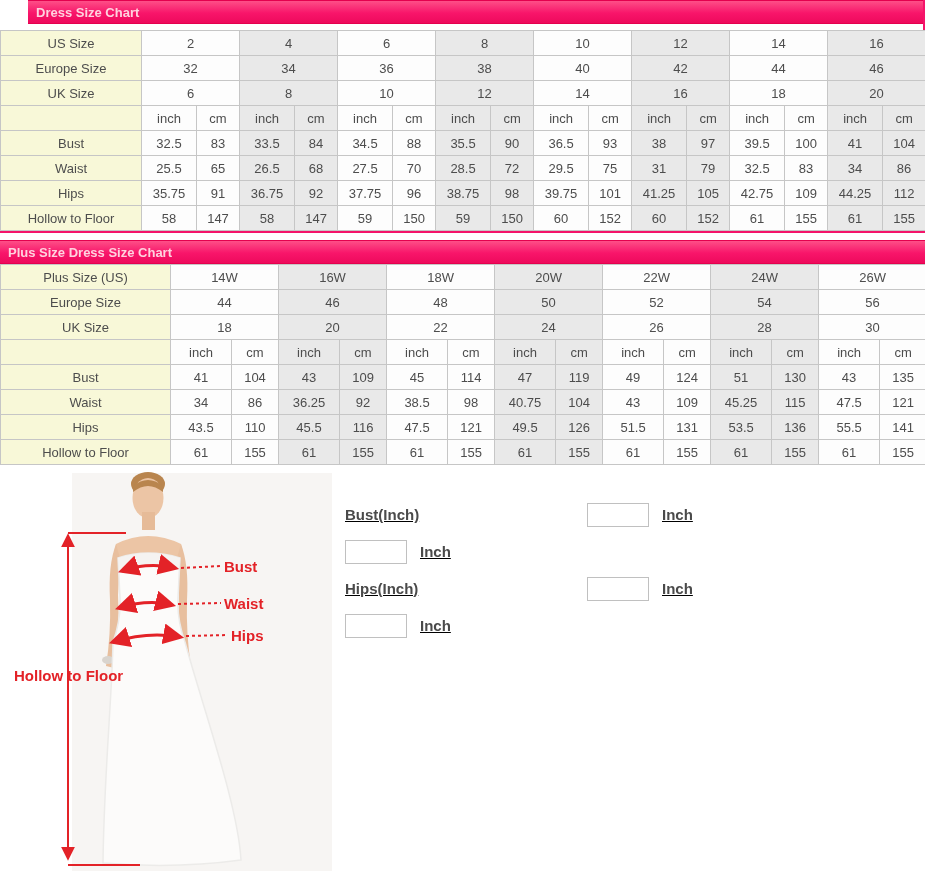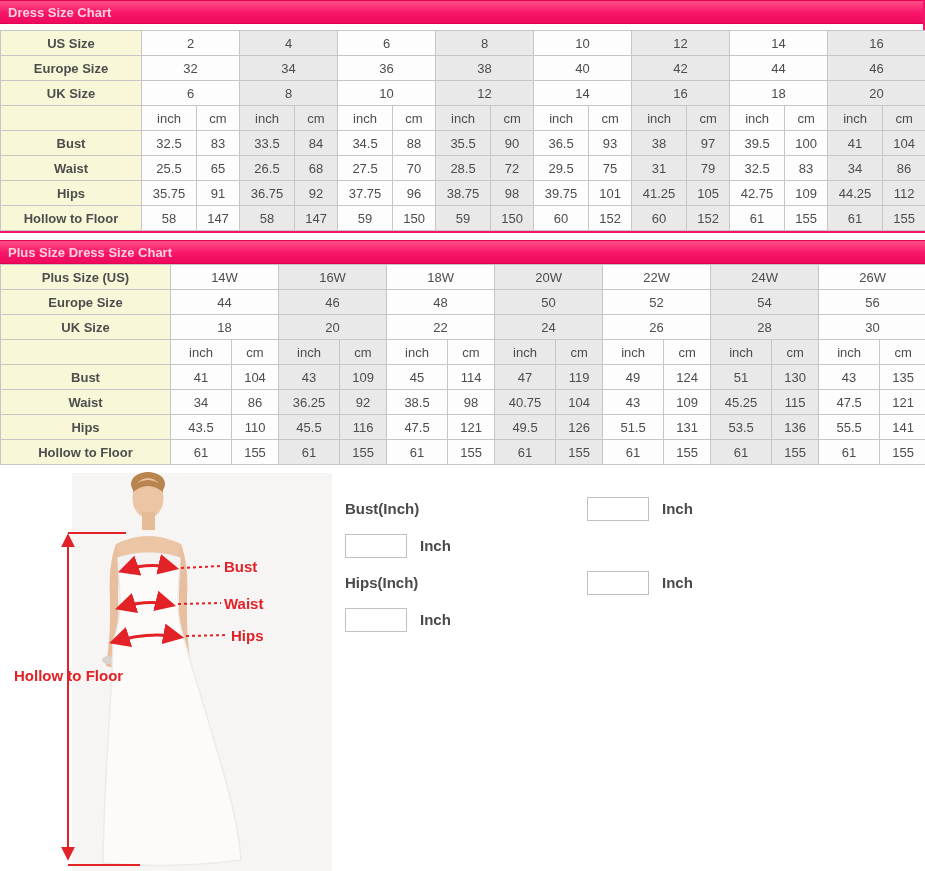--- a/index.html
+++ b/index.html
@@ -7,33 +7,33 @@
   .page{position:relative;width:925px;height:871px;background:#fff;overflow:hidden;}
 
   
   .bar{height:24px;line-height:24px;background:linear-gradient(180deg,#fd4f87 0%,#f8156a 55%,#ee0a5c 100%);
        border-top:1px solid #e4004e;border-bottom:1px solid #e4004e;box-sizing:border-box;
        color:#ffd2de;font-size:13px;font-weight:bold;padding-left:8px;}
 
   
   table.size{border-collapse:collapse;table-layout:fixed;width:925px;font-size:13px;color:#4d4d4d;}
   table.size td{border:1px solid #c6c6c6;text-align:center;height:24px;padding:0;overflow:hidden;white-space:nowrap;}
-  table.size td.lbl{background:#f8f8d8;font-weight:bold;}
+  table.size td.lbl{background:#f8f8d8;}
   table.size td.w{background:#fdfdfd;}
   table.size td.g{background:#e9e9e9;}
   #table1-wrap{margin-bottom:7px;border-right:2px solid #f4146a;border-bottom:2px solid #f4146a;}
-  #table1-wrap .bar{margin-bottom:6px;}
+  #table1-wrap .bar{margin-bottom:6px;margin-left:28px;}
   #table2-wrap .bar{}
   table.size{margin-left:0;}
 
   
   .bottom{position:relative;width:925px;height:405px;margin-top:5px;}
   .photo-bg{position:absolute;left:72px;top:3px;width:260px;height:399px;background:#f7f5f3;}
   .fig-label{position:absolute;color:#e32227;font-weight:bold;font-size:15px;}
-  .measure-form{position:absolute;left:345px;top:20px;}
+  .measure-form{position:absolute;left:345px;top:26px;text-decoration:underline;}
   .form-row{display:flex;align-items:center;height:37px;}
   .form-label{width:242px;font-size:15px;font-weight:bold;color:#4a4a4a;}
   .form-input{width:62px;height:24px;border:1px solid #c0c0c0;background:#fff;box-sizing:border-box;font-size:13px;padding:0 4px;}
   .form-unit{margin-left:13px;font-size:15px;font-weight:bold;color:#4a4a4a;}
   .note{position:absolute;left:253px;top:214px;width:668px;font-size:25px;font-weight:bold;
         color:#111;line-height:1.18;letter-spacing:-0.2px;}
 </style>
 </head>
 <body>
 

